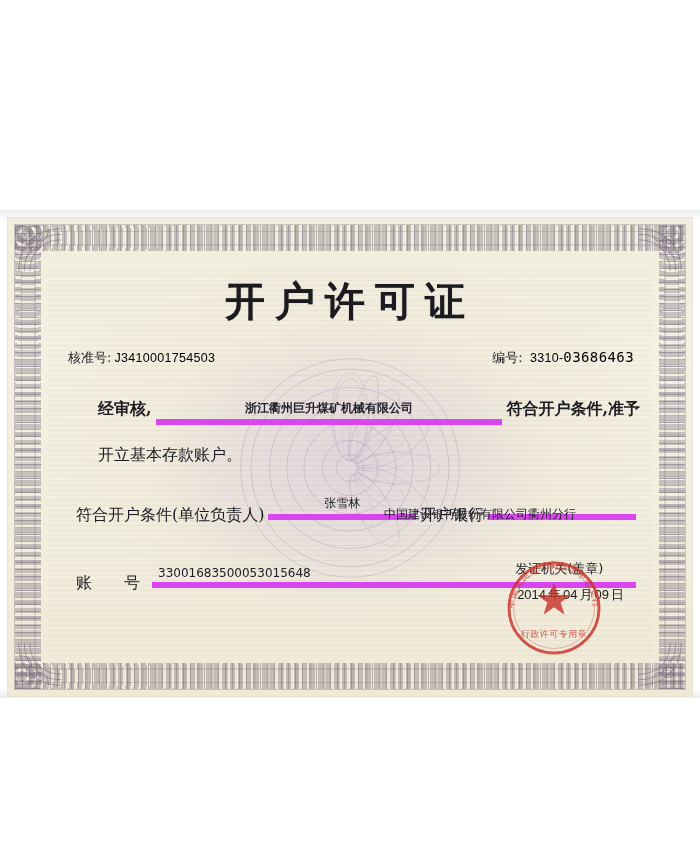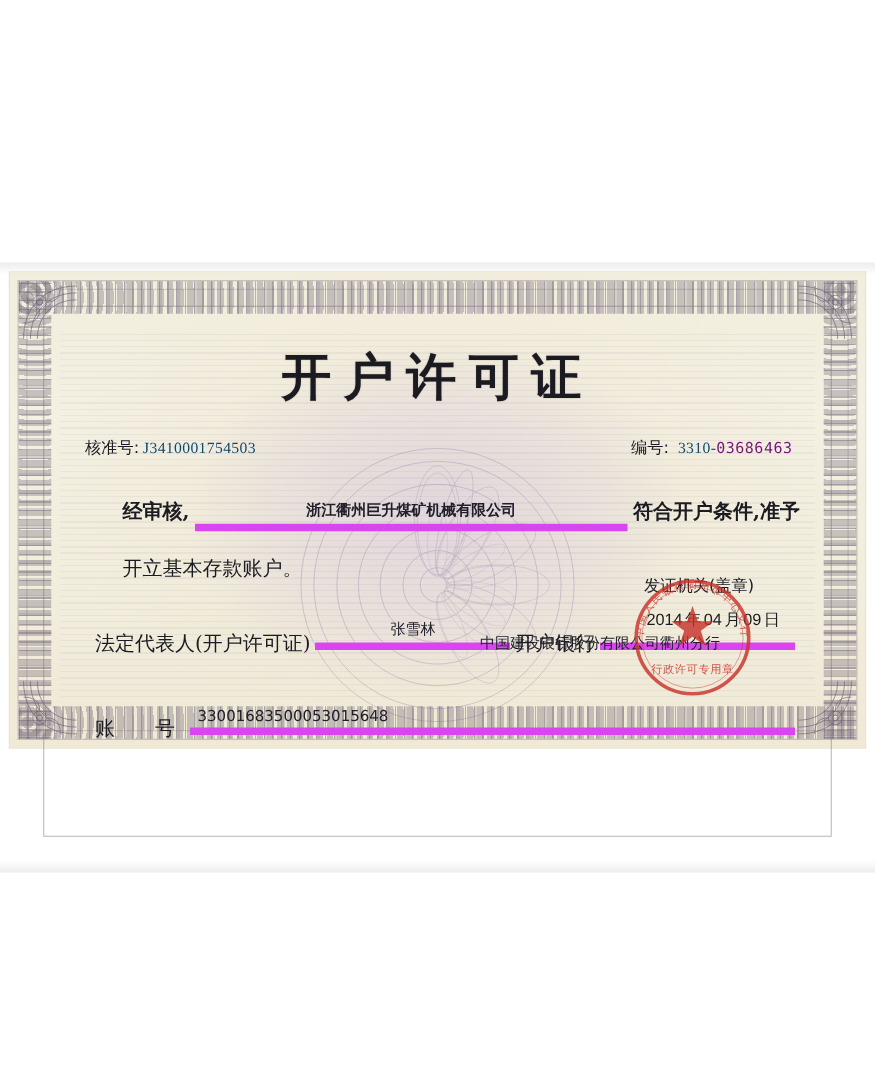--- a/index.html
+++ b/index.html
@@ -20,21 +20,21 @@
     height: 863px;
     background: #ffffff;
   }
 
   
   #certificate {
     position: absolute;
     left: 8px;
     top: 218px;
     width: 684px;
-    height: 380px;
+    height: 478px;
     background: #f3efdf;
     box-shadow: 0 0 0 1px #e8e3d2;
   }
 
   
   #paper-tint {
     position: absolute;
     inset: 0;
     background:
       radial-gradient(ellipse 280px 200px at 50% 52%, rgba(214,200,226,0.55) 0%, rgba(214,200,226,0.25) 45%, rgba(243,239,223,0) 72%),
@@ -164,31 +164,31 @@
     font-family: "DejaVu Sans", sans-serif;
   }
 
   #row-codes {
     margin-top: 20px;
     justify-content: space-between;
     padding: 0 6px 0 8px;
   }
   .label { white-space: nowrap; color: #1b1b22; }
   .code-val {
-    font-family: Liberation Serif, serif;
+    font-family: Liberation Sans, sans-serif;
     font-size: 12.5px;
     letter-spacing: 0.3px;
-    color: #0c4a6e;
+    color: #000000;
     padding-left: 3px;
     margin-top: 24px;
   }
   .red-number {
-    color: #701a75;
+    color: #000000;
     font-family: "DejaVu Sans Mono", monospace;
-    font-size: 12px;
+    font-size: 14px;
     letter-spacing: 0.4px;
   }
 
   #row-approve {
     margin-top: 32px;
     padding-left: 38px;
     align-items: flex-start;
     font-weight: bold;
   }
   .big-label {
@@ -415,21 +415,21 @@
         <span class="big-label">经审核,</span>
         <span class="fill-line">
           <span class="fill-text">浙江衢州巨升煤矿机械有限公司</span>
         </span>
         <span class="big-label">符合开户条件,准予</span>
       </div>
 
       <div id="row-account-line">开立基本存款账户。</div>
 
       <div class="row" id="row-rep">
-        <span class="big-label">法定代表人(开户许可证)</span>
+        <span class="big-label">符合开户条件(单位负责人)</span>
         <span class="fill-line seg1">
           <span class="fill-text">张雪林</span>
         </span>
         <span class="big-label">开户银行</span>
         <span class="fill-line seg2"></span>
       </div>
 
       <div id="bank-value">中国建设银行股份有限公司衢州分行</div>
 
       <div class="row" id="row-acct">

